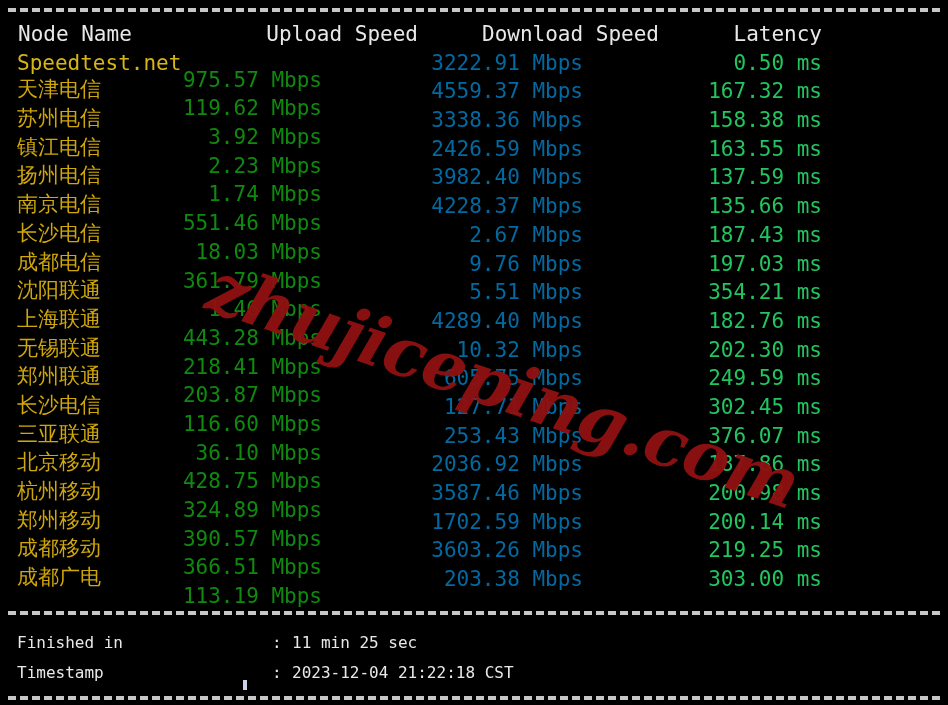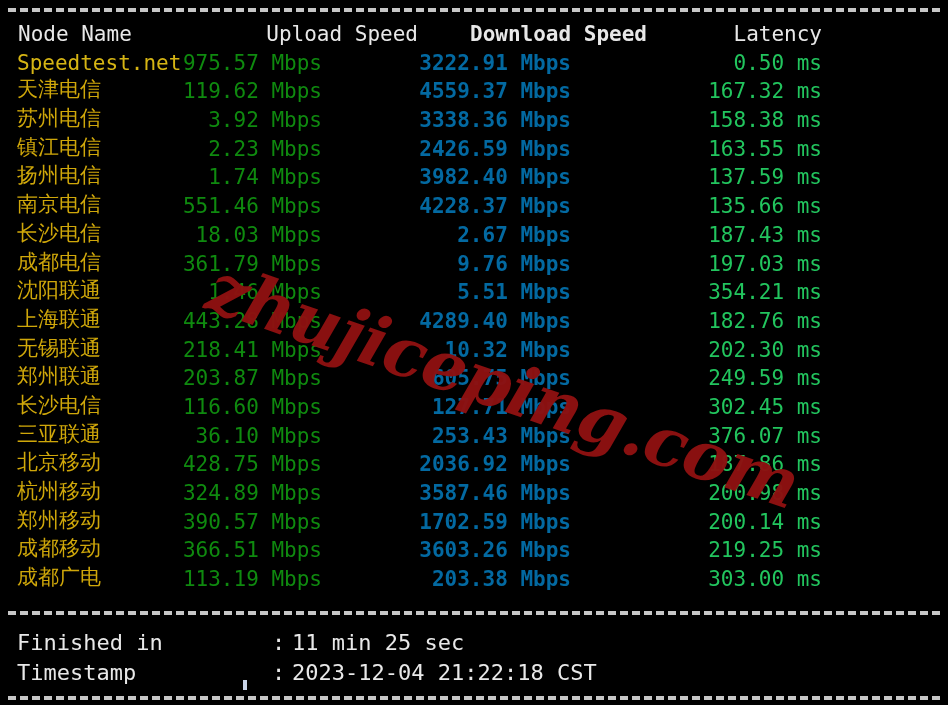--- a/index.html
+++ b/index.html
@@ -63,56 +63,55 @@
   .c-name {
     left: 17px;
     text-align: left;
   }
   .c-up {
     left: 0;
     width: 322px;
     text-align: right;
   }
   .c-down {
-    left: 0;
+    left: 12px;
     width: 571px;
     text-align: right;
-    font-weight: bold;
   }
   .c-lat {
     left: 0;
     width: 822px;
     text-align: right;
   }
 
   
   .hdr .cell { color: #e8e8e8; }
   .hdr .c-name { left: 18px; }
   .hdr .c-up   { width: 400px; text-align: right; padding-left: 18px; }
   .hdr .c-down { width: 647px; text-align: right; }
   .hdr .c-lat  { width: 822px; text-align: right; }
 
   .col-name   { color: #cfa70a; font-family: Liberation Mono, monospace; }
   .col-name-0 { color: #d6b514; }
-  .col-up     { color: #0f8a0f; }
+  .col-up     { color: #0f8a0f; margin-top: 17px; }
   .col-down   { color: #0369a1; }
   .col-lat    { color: #22c55e; }
 
   .footer {
     position: absolute;
     left: 0;
     top: 628px;
     width: 948px;
   }
   .frow {
     position: relative;
     height: 30px;
     line-height: 30px;
     white-space: pre;
-    font-size: 22px;
+    font-size: 16px;
     color: #e8e8e8;
   }
   .f-label { position: absolute; left: 17px; top: 0; }
   .f-colon { position: absolute; left: 272px; top: 0; }
   .f-value { position: absolute; left: 292px; top: 0; }
 
   #cursor {
     position: absolute;
     left: 243px;
     top: 680px;

